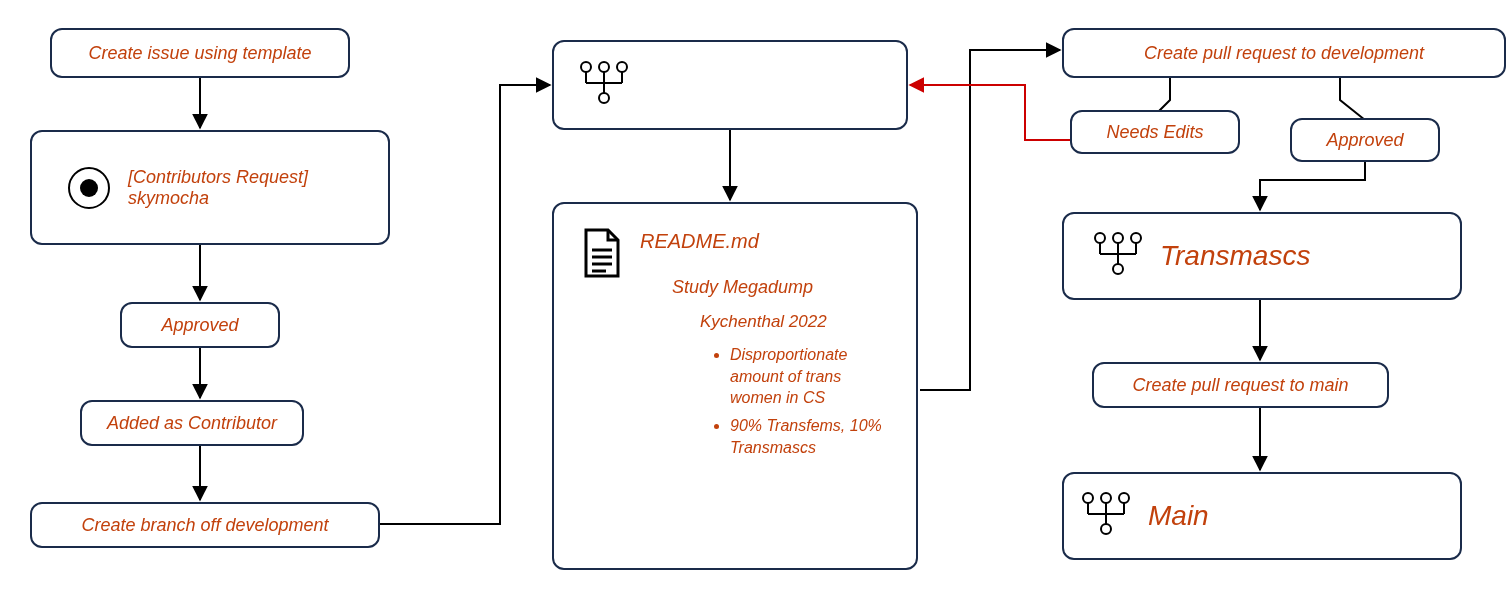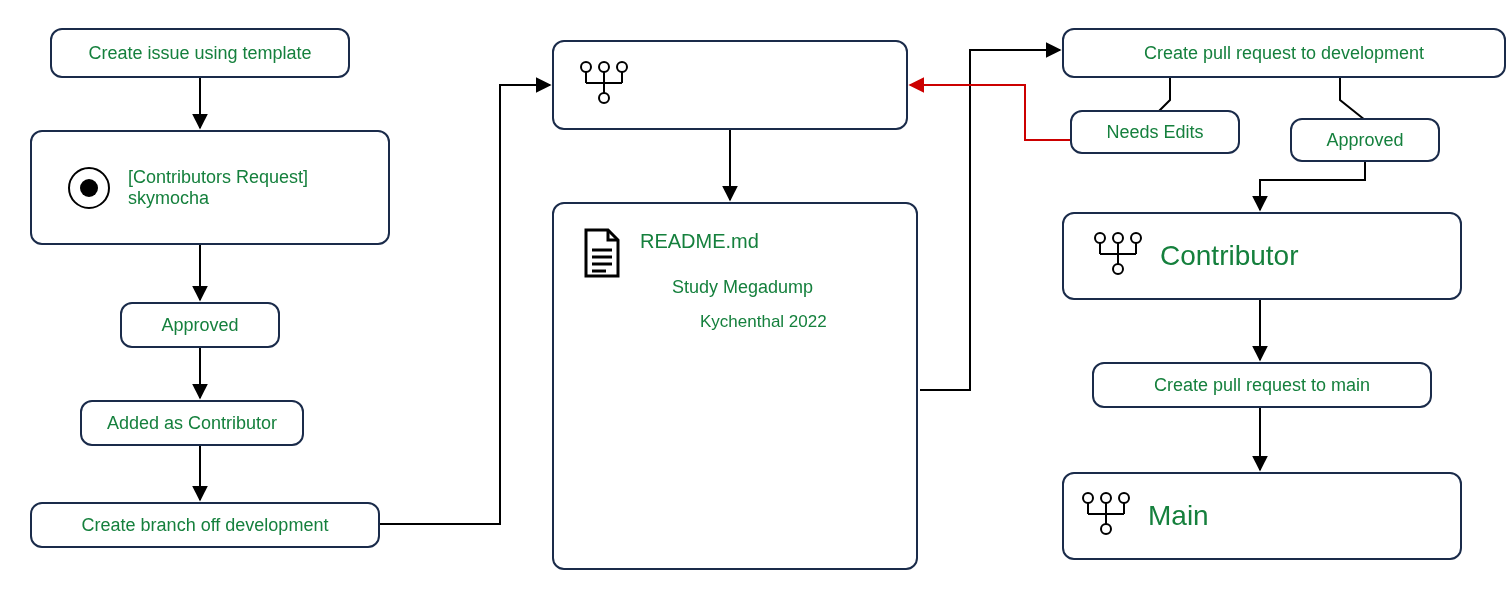--- a/index.html
+++ b/index.html
@@ -15,22 +15,23 @@
   }
   .node {
     position: absolute;
     border: 2px solid #1a2b4a;
     border-radius: 12px;
     background: #fff;
     display: flex;
     align-items: center;
     justify-content: center;
     font-size: 18px;
-    color: #15803d;
+    color: #c2410c;
     padding: 8px 14px;
+    font-style: italic;
   }
   .node.left-align { justify-content: flex-start; }
   .branch-icon {
     display: inline-block;
     margin-right: 16px;
     flex: 0 0 auto;
   }
   .file-icon {
     display: inline-block;
     margin-right: 18px;
@@ -164,20 +165,24 @@
       <line x1="10" y1="22" x2="30" y2="22" stroke="#000" stroke-width="3"></line>
       <line x1="10" y1="29" x2="30" y2="29" stroke="#000" stroke-width="3"></line>
       <line x1="10" y1="36" x2="30" y2="36" stroke="#000" stroke-width="3"></line>
       <line x1="10" y1="43" x2="24" y2="43" stroke="#000" stroke-width="3"></line>
     </svg>
   </span>
   <div class="readme-body">
     <h1>README.md</h1>
     <h2>Study Megadump</h2>
     <h3>Kychenthal 2022</h3>
+    <ul>
+      <li>Disproportionate amount of trans women in CS</li>
+      <li>90% Transfems, 10% Transmascs</li>
+    </ul>
   </div>
 </div>
 
 <div class="node" style="left:1062px; top:28px; width:444px; height:50px">
   <span>Create pull request to development</span>
 </div>
 
 <div class="node" style="left:1070px; top:110px; width:170px; height:44px">
   <span>Needs Edits</span>
 </div>
@@ -192,24 +197,24 @@
       <circle cx="8" cy="6" r="5" fill="none" stroke="#000" stroke-width="2"></circle>
       <circle cx="26" cy="6" r="5" fill="none" stroke="#000" stroke-width="2"></circle>
       <circle cx="44" cy="6" r="5" fill="none" stroke="#000" stroke-width="2"></circle>
       <line x1="8" y1="11" x2="8" y2="22" stroke="#000" stroke-width="2"></line>
       <line x1="26" y1="11" x2="26" y2="32" stroke="#000" stroke-width="2"></line>
       <line x1="44" y1="11" x2="44" y2="22" stroke="#000" stroke-width="2"></line>
       <line x1="8" y1="22" x2="44" y2="22" stroke="#000" stroke-width="2"></line>
       <circle cx="26" cy="37" r="5" fill="none" stroke="#000" stroke-width="2"></circle>
     </svg>
   </span>
-  <span class="big-label">Contributor</span>
-</div>
-
-<div class="node" style="left:1092px; top:362px; width:340px; height:46px">
+  <span class="big-label">Transmascs</span>
+</div>
+
+<div class="node" style="left:1092px; top:362px; width:297px; height:46px">
   <span>Create pull request to main</span>
 </div>
 
 <div class="node left-align" style="left:1062px; top:472px; width:400px; height:88px; padding-left:16px">
   <span class="branch-icon">
     <svg width="52" height="44" viewBox="0 0 52 44">
       <circle cx="8" cy="6" r="5" fill="none" stroke="#000" stroke-width="2"></circle>
       <circle cx="26" cy="6" r="5" fill="none" stroke="#000" stroke-width="2"></circle>
       <circle cx="44" cy="6" r="5" fill="none" stroke="#000" stroke-width="2"></circle>
       <line x1="8" y1="11" x2="8" y2="22" stroke="#000" stroke-width="2"></line>

